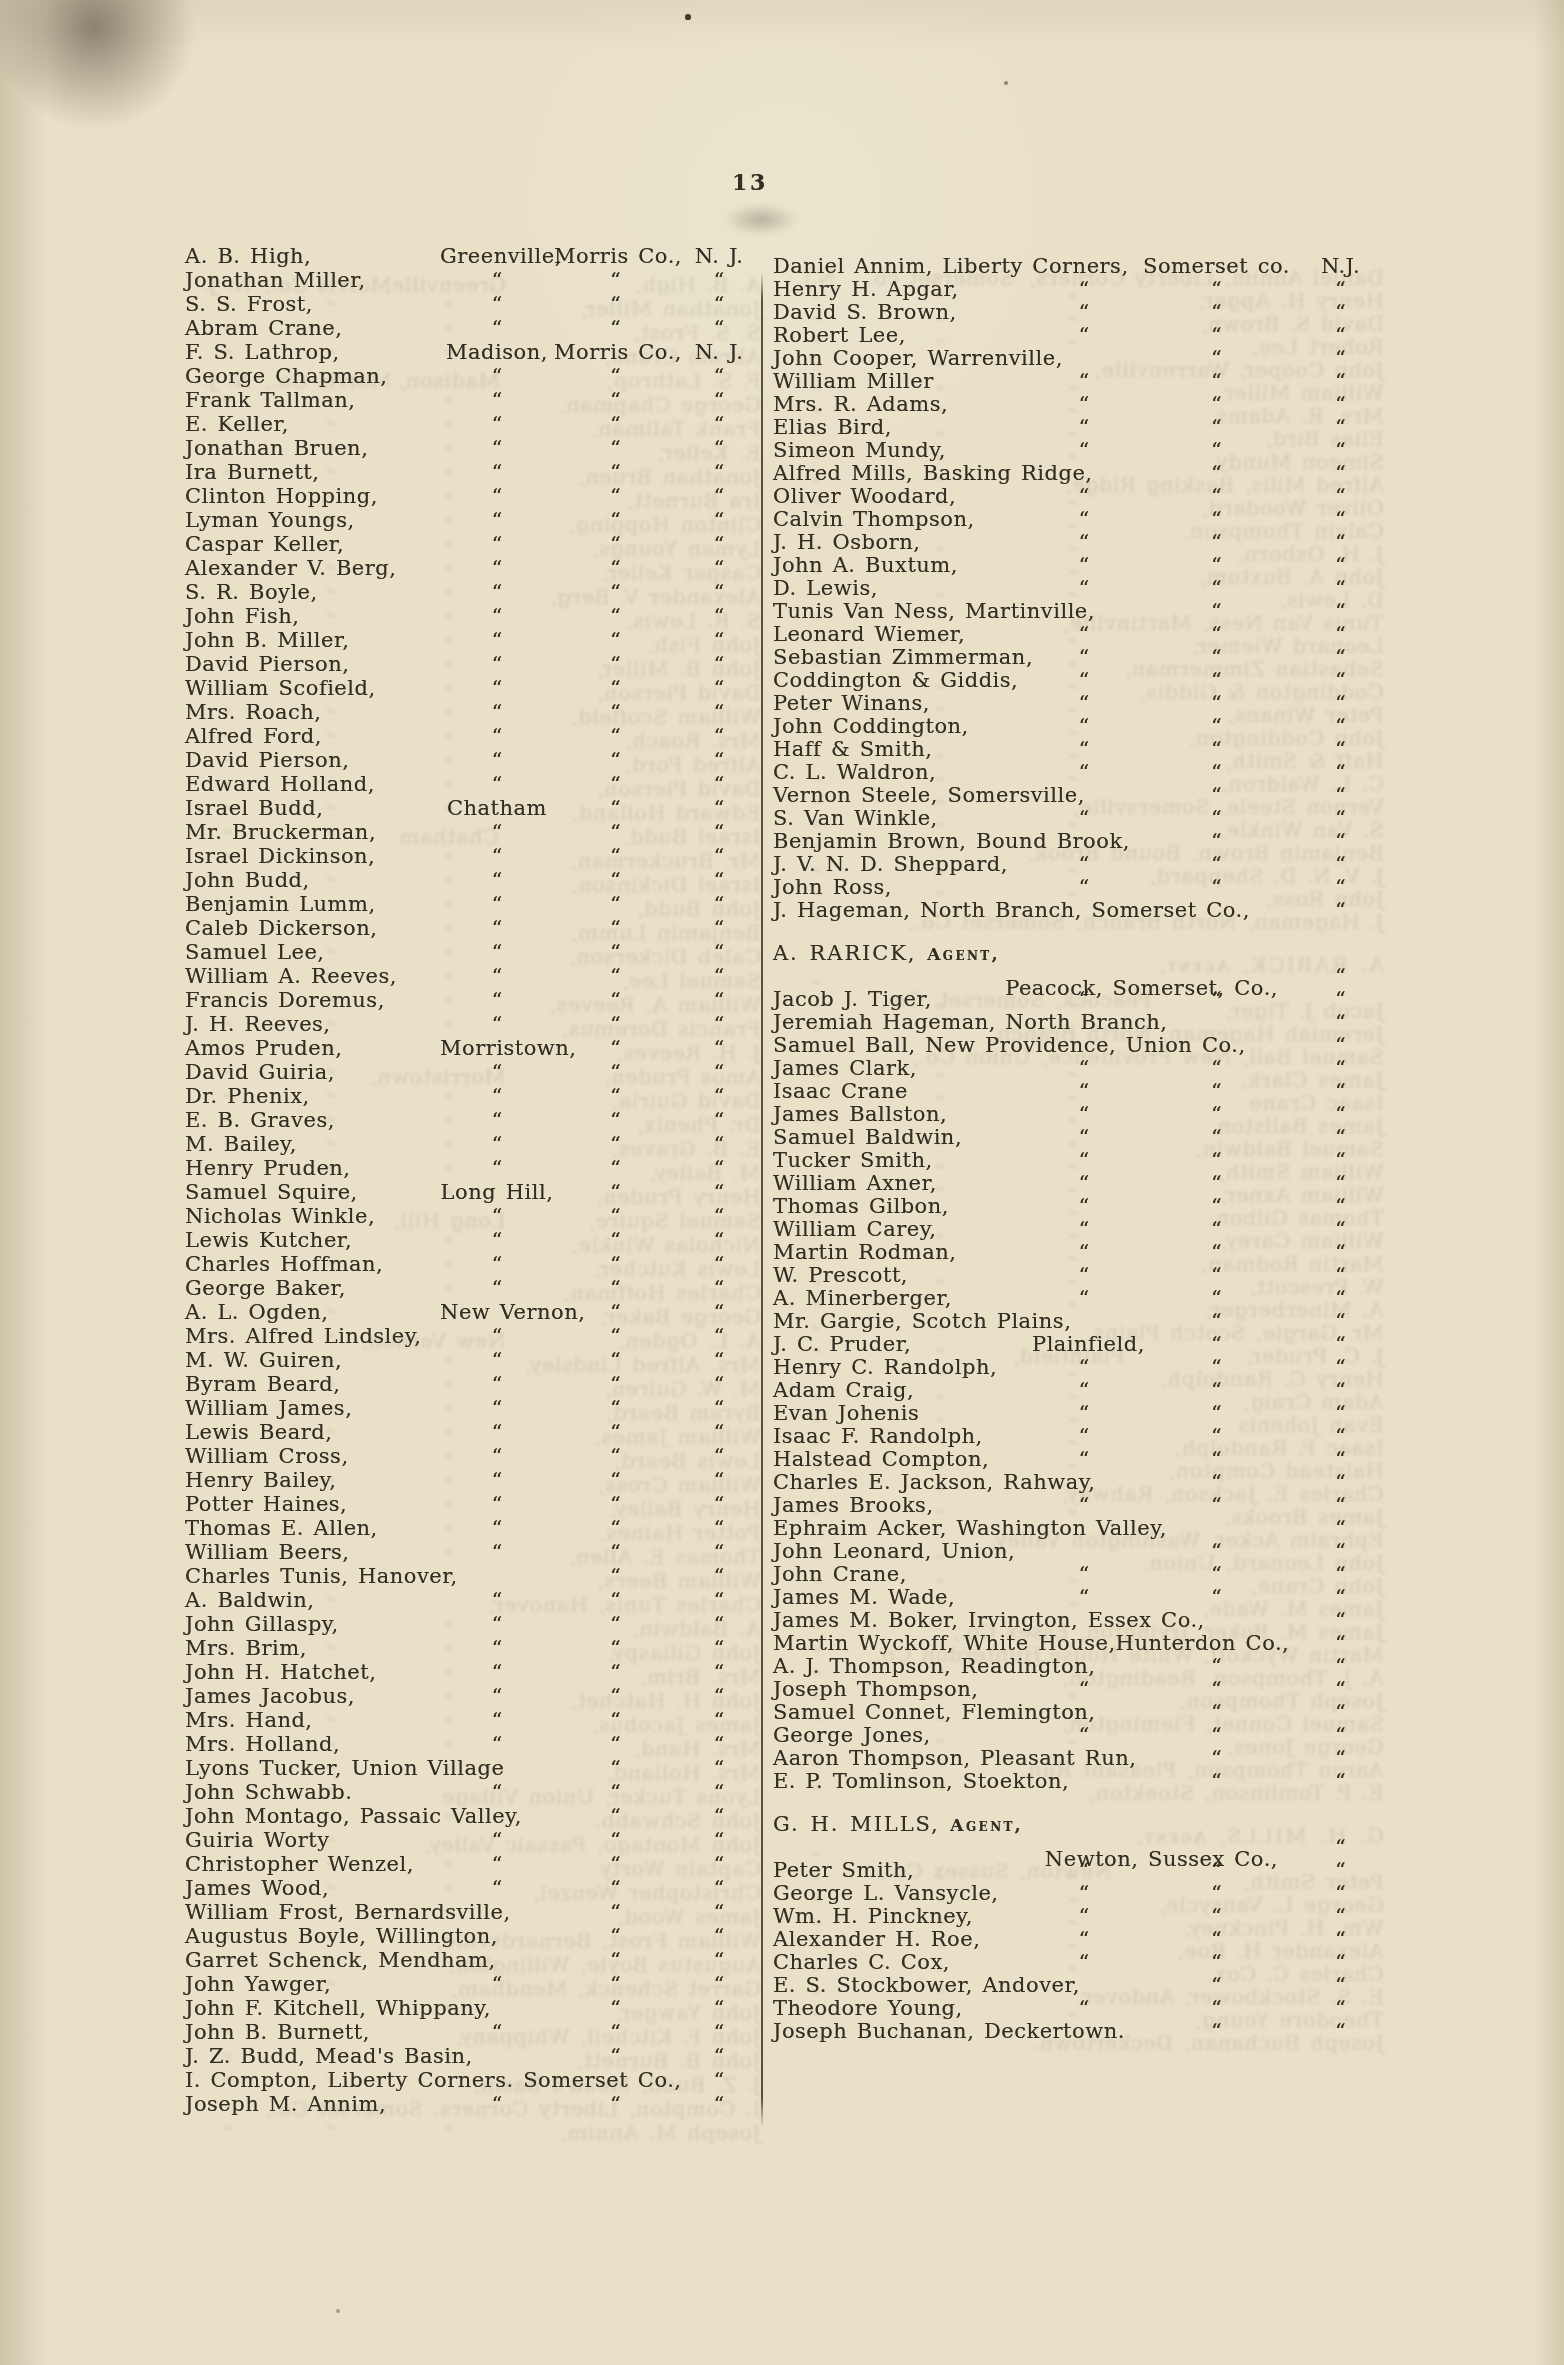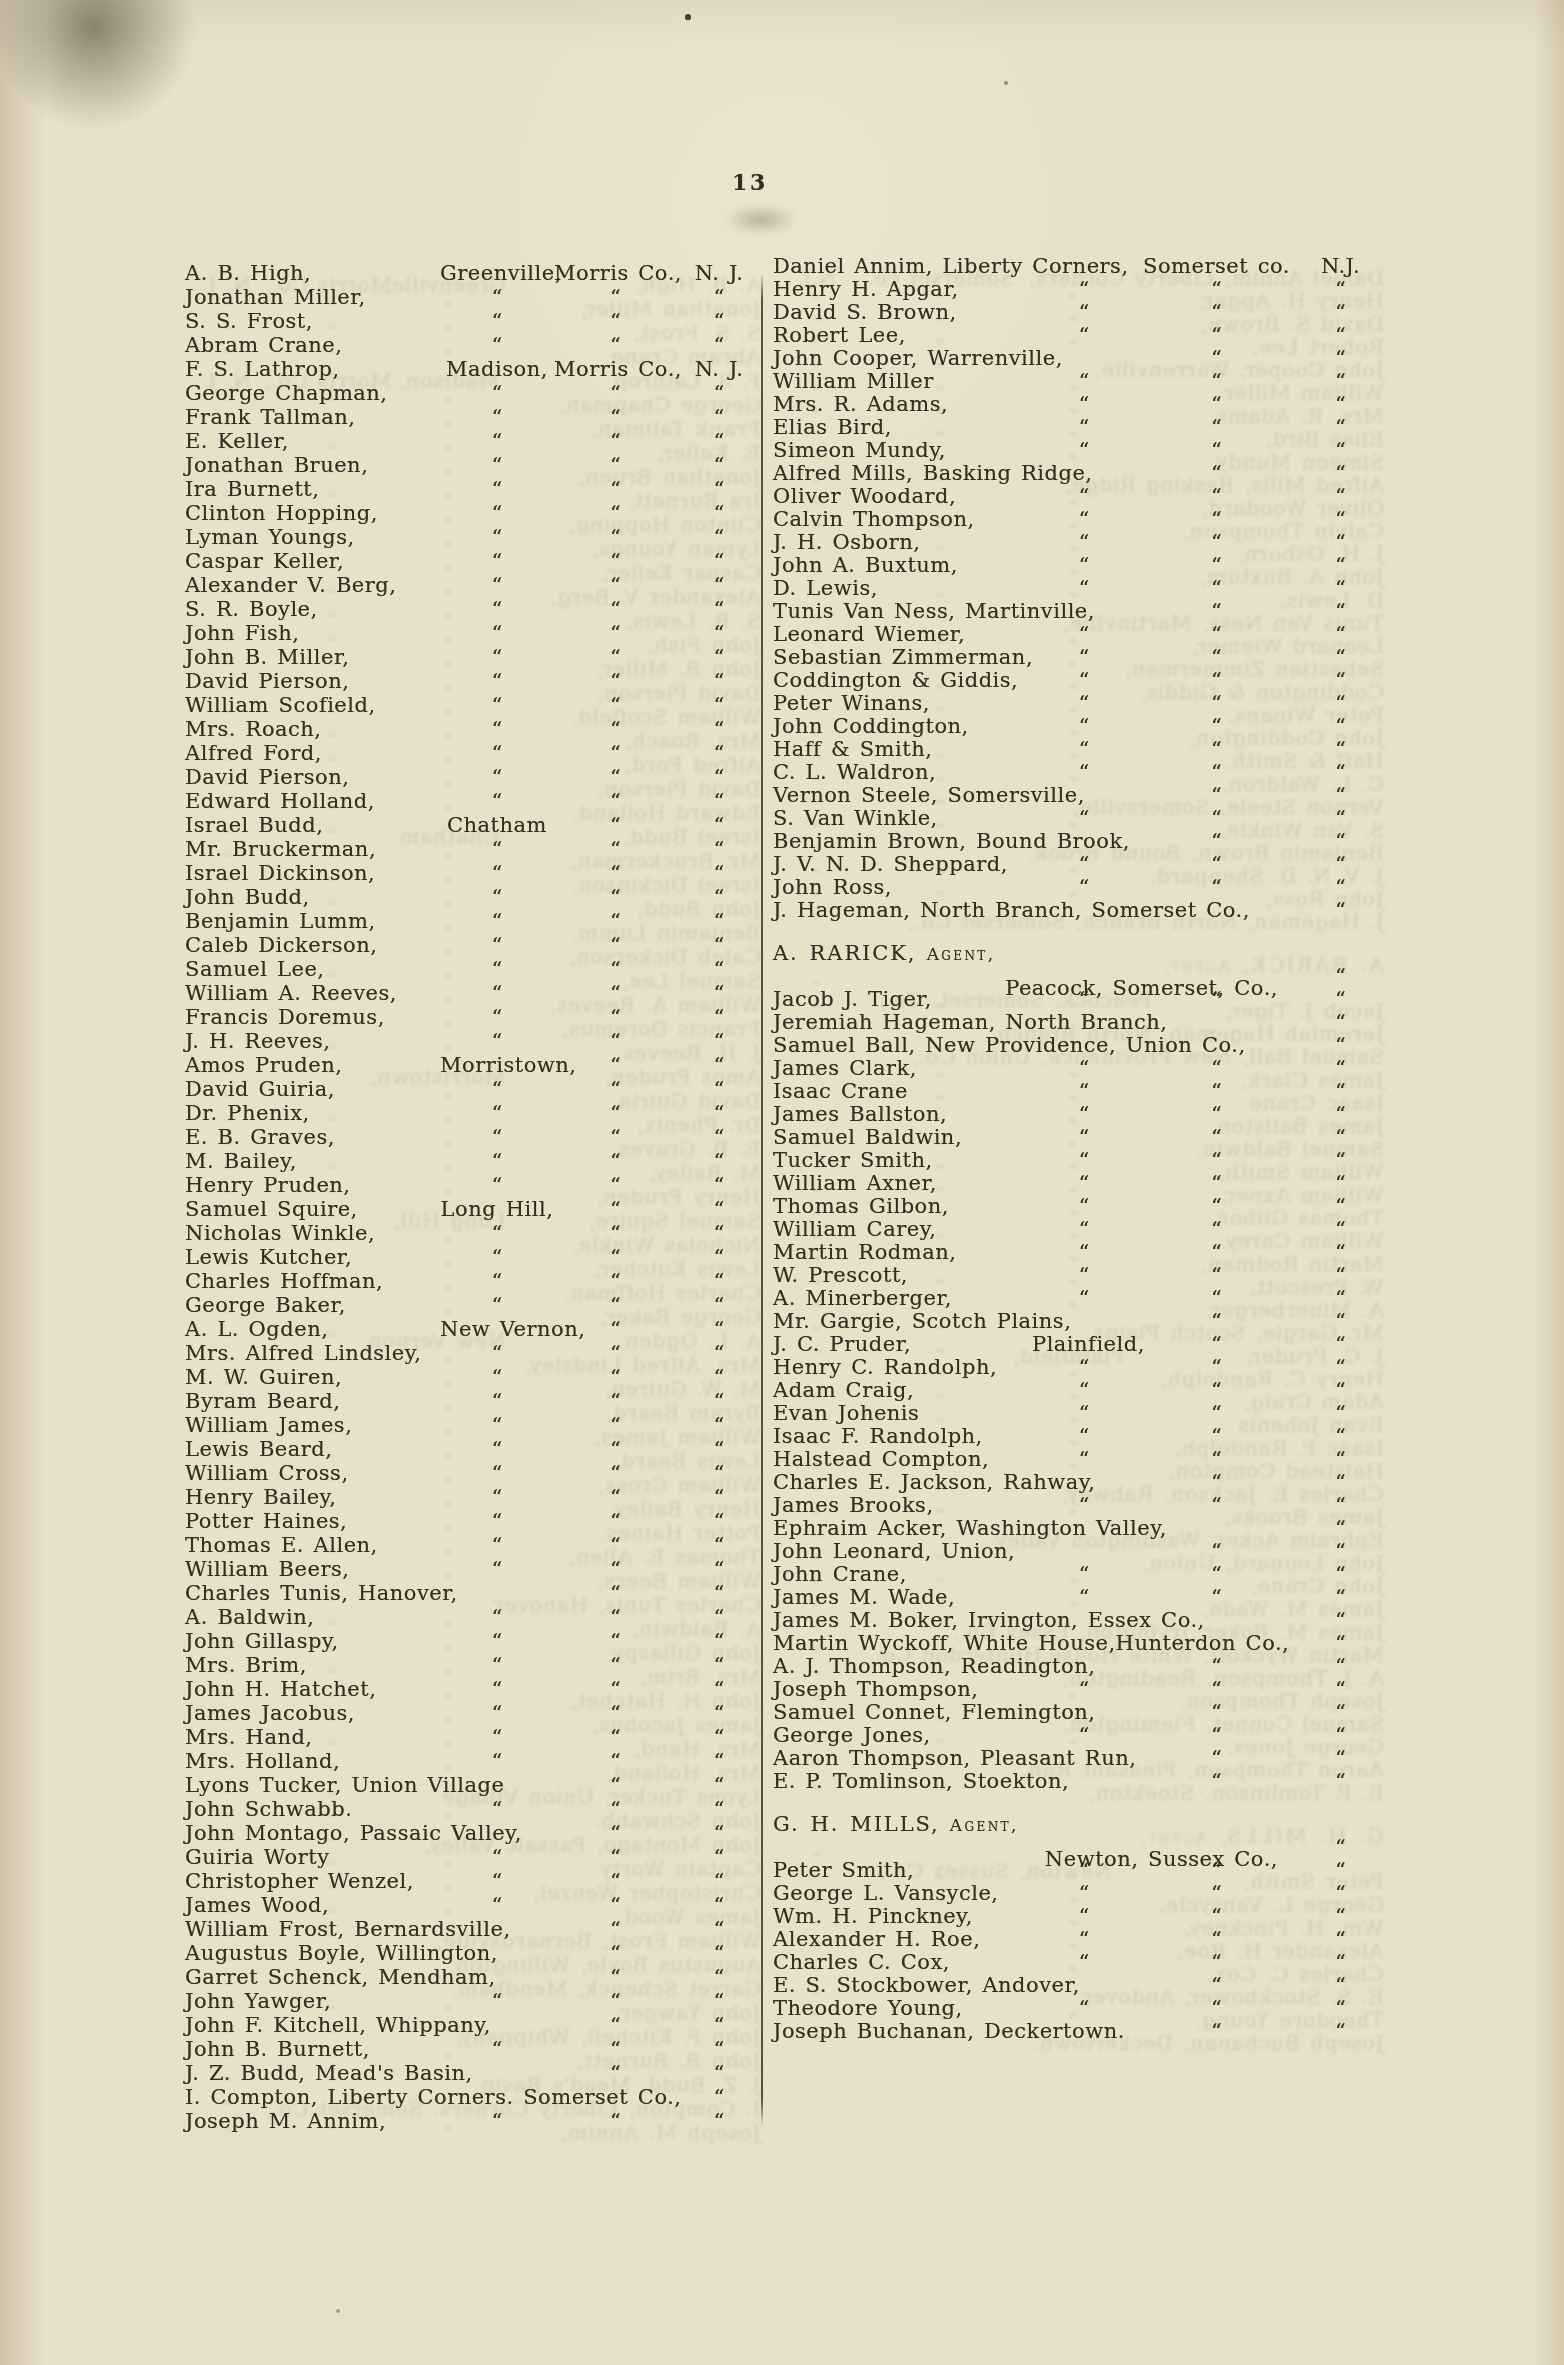--- a/index.html
+++ b/index.html
@@ -28,33 +28,33 @@
     position:absolute;left:723px;top:203px;width:76px;height:33px;
     background:radial-gradient(ellipse at 50% 50%, rgba(70,62,46,.30), transparent 70%);
     filter:blur(1.9px);z-index:1;
   }
   .divider{
     position:absolute;left:761px;top:272px;width:1.9px;height:1855px;
     background:linear-gradient(180deg, rgba(51,45,34,0), rgba(51,45,34,.8) 1.5%, rgba(51,45,34,.8) 98.5%, rgba(51,45,34,0));
     z-index:2;
   }
   .col{position:absolute;z-index:2;}
-  .col-left{left:185px;top:261px;width:576px;}
+  .col-left{left:185px;top:244px;width:576px;}
   .col-right{left:773px;top:255px;width:611px;}
   .row{
     display:grid;white-space:nowrap;
     font-size:21px;letter-spacing:0.5px;word-spacing:2.4px;
     text-shadow:0 0 0.4px rgba(51,45,34,.5);
   }
   .col-left .row{grid-template-columns:255px 114px 123px 84px;height:24px;line-height:24px;}
   .col-right .row{grid-template-columns:259px 104px 161px 87px;height:23px;line-height:23px;}
   .cell{overflow:visible;}
   .cell.s1,.cell.s2,.cell.s3{text-align:center;}
   .row.heading{display:block;letter-spacing:1.9px;}
-  .row.heading .agent{font-size:17px;font-variant:small-caps;letter-spacing:2.4px;}
+  .row.heading .agent{font-size:17px;font-variant:small-caps;letter-spacing:2.4px;font-weight:bold;}
   .row.indent .place{grid-column:1/4;text-align:right;padding-right:19px;margin-top:12px;}
   .row.spacer{height:20px;}
   .ghost{
     z-index:1;
     transform:scaleX(-1);
     filter:blur(1.4px);
     opacity:.15;
     color:#6d6450;
     text-shadow:none;
     pointer-events:none;

